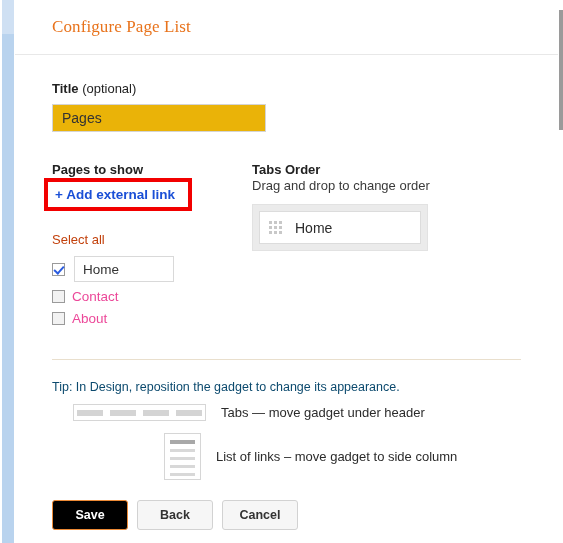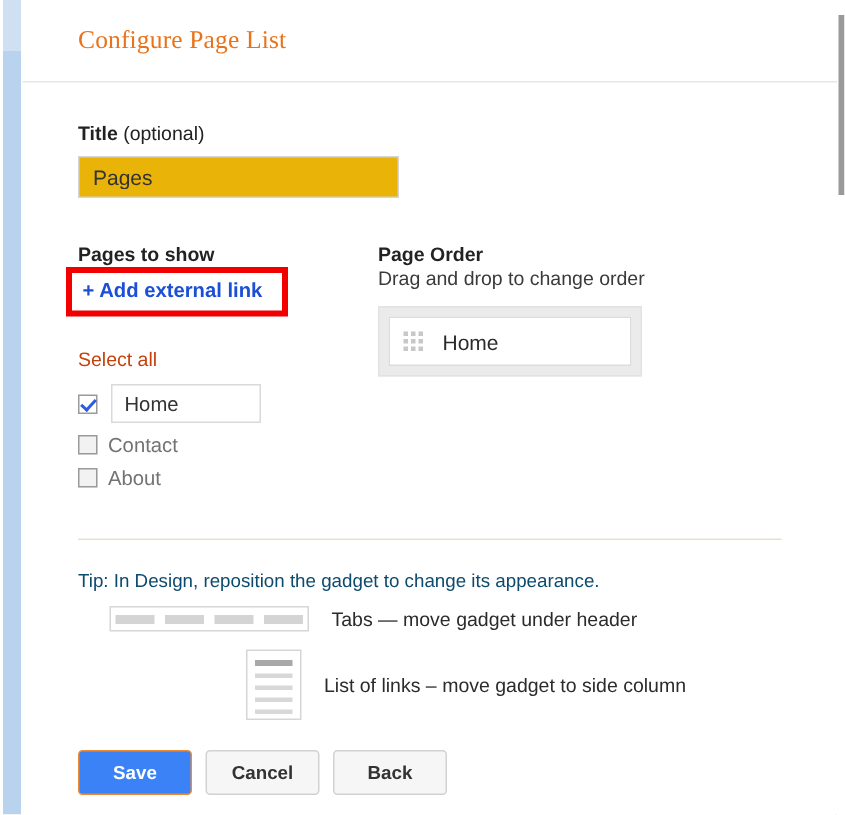--- a/index.html
+++ b/index.html
@@ -187,21 +187,21 @@
     font-size: 13.5px;
     color: #333;
     padding: 0 8px;
     font-family: "Liberation Sans", sans-serif;
     background: #fff;
     outline: none;
   }
   .page-label {
     margin-left: 7px;
     font-size: 13.5px;
-    color: #737373;
+    color: #ec4899;
   }
   .row-tall {
     margin-top: 9px;
   }
 
   
   .hint-text {
     font-size: 13px;
     color: #3a3a3a;
     margin-bottom: 11px;
@@ -318,21 +318,21 @@
     font-weight: bold;
     font-family: "Liberation Sans", sans-serif;
     display: flex;
     align-items: center;
     justify-content: center;
     box-sizing: border-box;
     cursor: pointer;
     padding: 0 14px;
   }
   .btn-primary {
-    background: #3b82f6;
+    background: #000000;
     border: 1px solid #ec8a36;
     color: #ffffff;
   }
   .btn-secondary {
     background: #f6f6f6;
     border: 1px solid #d2d2d2;
     color: #333333;
   }
 </style>
 </head>
@@ -382,21 +382,21 @@
           <span class="page-label">Contact</span>
         </div>
 
         <div class="page-row">
           <span class="cb"></span>
           <span class="page-label">About</span>
         </div>
       </div>
 
       <div id="col-right">
-        <div class="section-head">Page Order</div>
+        <div class="section-head">Tabs Order</div>
         <div class="hint-text">Drag and drop to change order</div>
 
         <div id="order-box">
           <div class="order-item">
             <span class="drag-dots">
               <i></i>
                 <i></i>
                 <i></i>
                 <i></i>
                 <i></i>
@@ -434,18 +434,18 @@
           <i></i>
           <i></i>
           <i></i>
       </span>
       <span class="tip-row-label">List of links – move gadget to side column</span>
     </div>
 
     
     <div id="buttons">
       <div class="btn btn-primary">Save</div>
+      <div class="btn btn-secondary">Back</div>
       <div class="btn btn-secondary">Cancel</div>
-      <div class="btn btn-secondary">Back</div>
     </div>
 
   </div>
 </div>
 
 </body></html>

